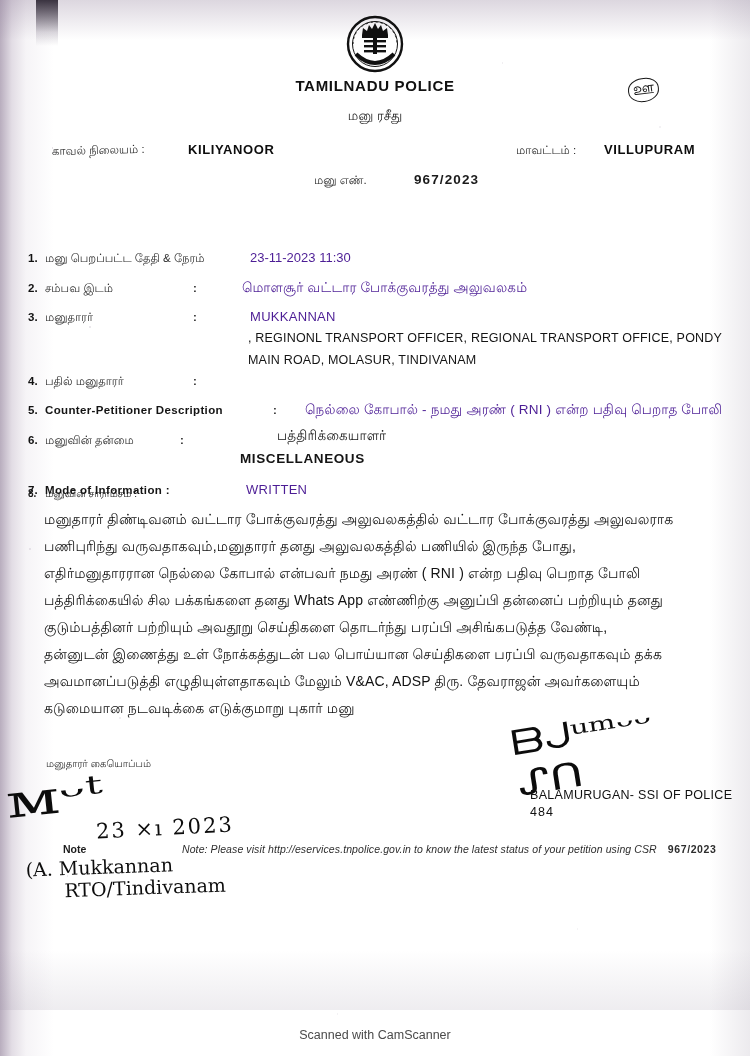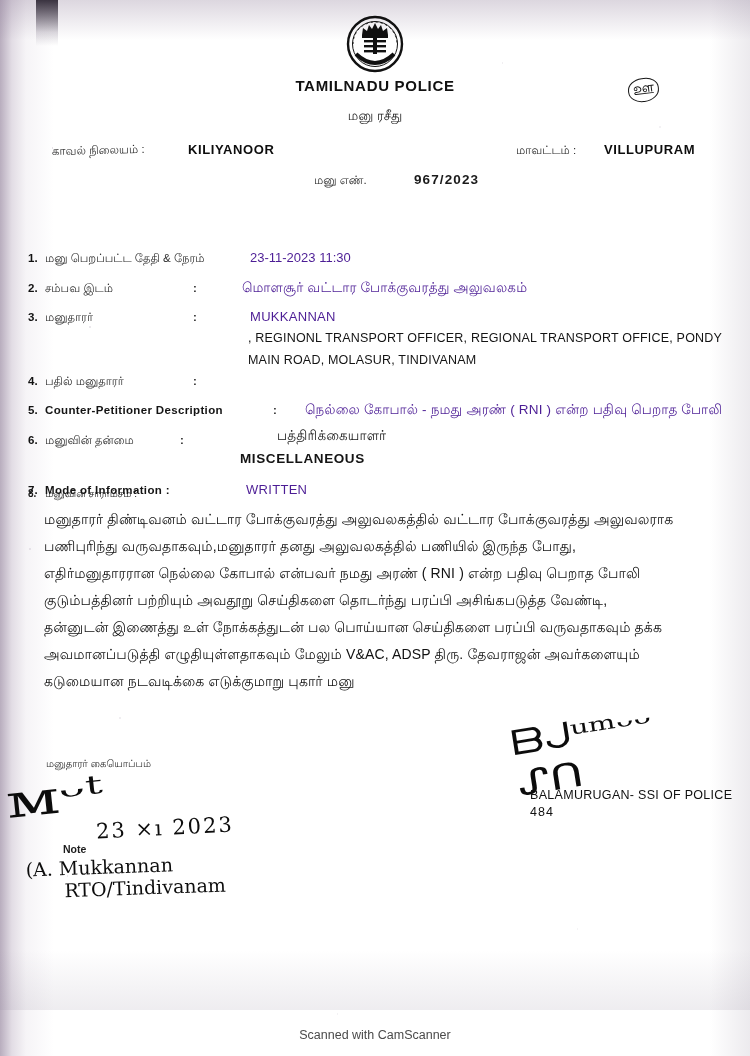--- a/index.html
+++ b/index.html
@@ -263,20 +263,21 @@
   </div>
 
   <div class="body-head">
     <span class="num">8.</span>
     <span style="margin-left:6px;">மனுவின் சாராம்சம் :</span>
   </div>
   <div class="body-para">
     <div class="body-line">மனுதாரர் திண்டிவனம் வட்டார போக்குவரத்து அலுவலகத்தில் வட்டார போக்குவரத்து அலுவலராக</div>
     <div class="body-line">பணிபுரிந்து வருவதாகவும்,மனுதாரர் தனது அலுவலகத்தில் பணியில் இருந்த போது,</div>
     <div class="body-line">எதிர்மனுதாரரான நெல்லை கோபால் என்பவர் நமது அரண் ( RNI ) என்ற பதிவு பெறாத போலி</div>
+    <div class="body-line">பத்திரிக்கையில் சில பக்கங்களை தனது Whats App எண்ணிற்கு அனுப்பி தன்னைப் பற்றியும் தனது</div>
     <div class="body-line">குடும்பத்தினர் பற்றியும் அவதூறு செய்திகளை தொடர்ந்து பரப்பி அசிங்கபடுத்த வேண்டி,</div>
     <div class="body-line">தன்னுடன் இணைத்து உள் நோக்கத்துடன் பல பொய்யான செய்திகளை பரப்பி வருவதாகவும் தக்க</div>
     <div class="body-line">அவமானப்படுத்தி எழுதியுள்ளதாகவும் மேலும் V&amp;AC, ADSP திரு. தேவராஜன் அவர்களையும்</div>
     <div class="body-line">கடுமையான நடவடிக்கை எடுக்குமாறு புகார் மனு</div>
   </div>
 
   <div class="sig-left-label">மனுதாரர் கையொப்பம்</div>
   <div class="sig-left-mark">ᴍᵕᵗ</div>
   <div class="sig-date">23 ×ı 2023</div>
   <div class="note-label">Note</div>
@@ -285,16 +286,20 @@
     <span class="l2">RTO/Tindivanam</span>
   </div>
 
   <div class="sig-right">
     <div class="sig-right-mark">ᗷᒍᵘᵐᵕᵕ ᔑᑎ</div>
 
   </div>
   <div class="sig-right-name">BALAMURUGAN- SSI OF POLICE</div>
   <div class="sig-right-code">484</div>
 
+  <div class="footer-note">
+    <span>Note: Please visit http://eservices.tnpolice.gov.in to know the latest status of your petition using CSR</span>
+    <span class="csr">967/2023</span>
+  </div>
 
   <div class="camscanner">Scanned with CamScanner</div>
 
 </div>
 
 </body></html>

